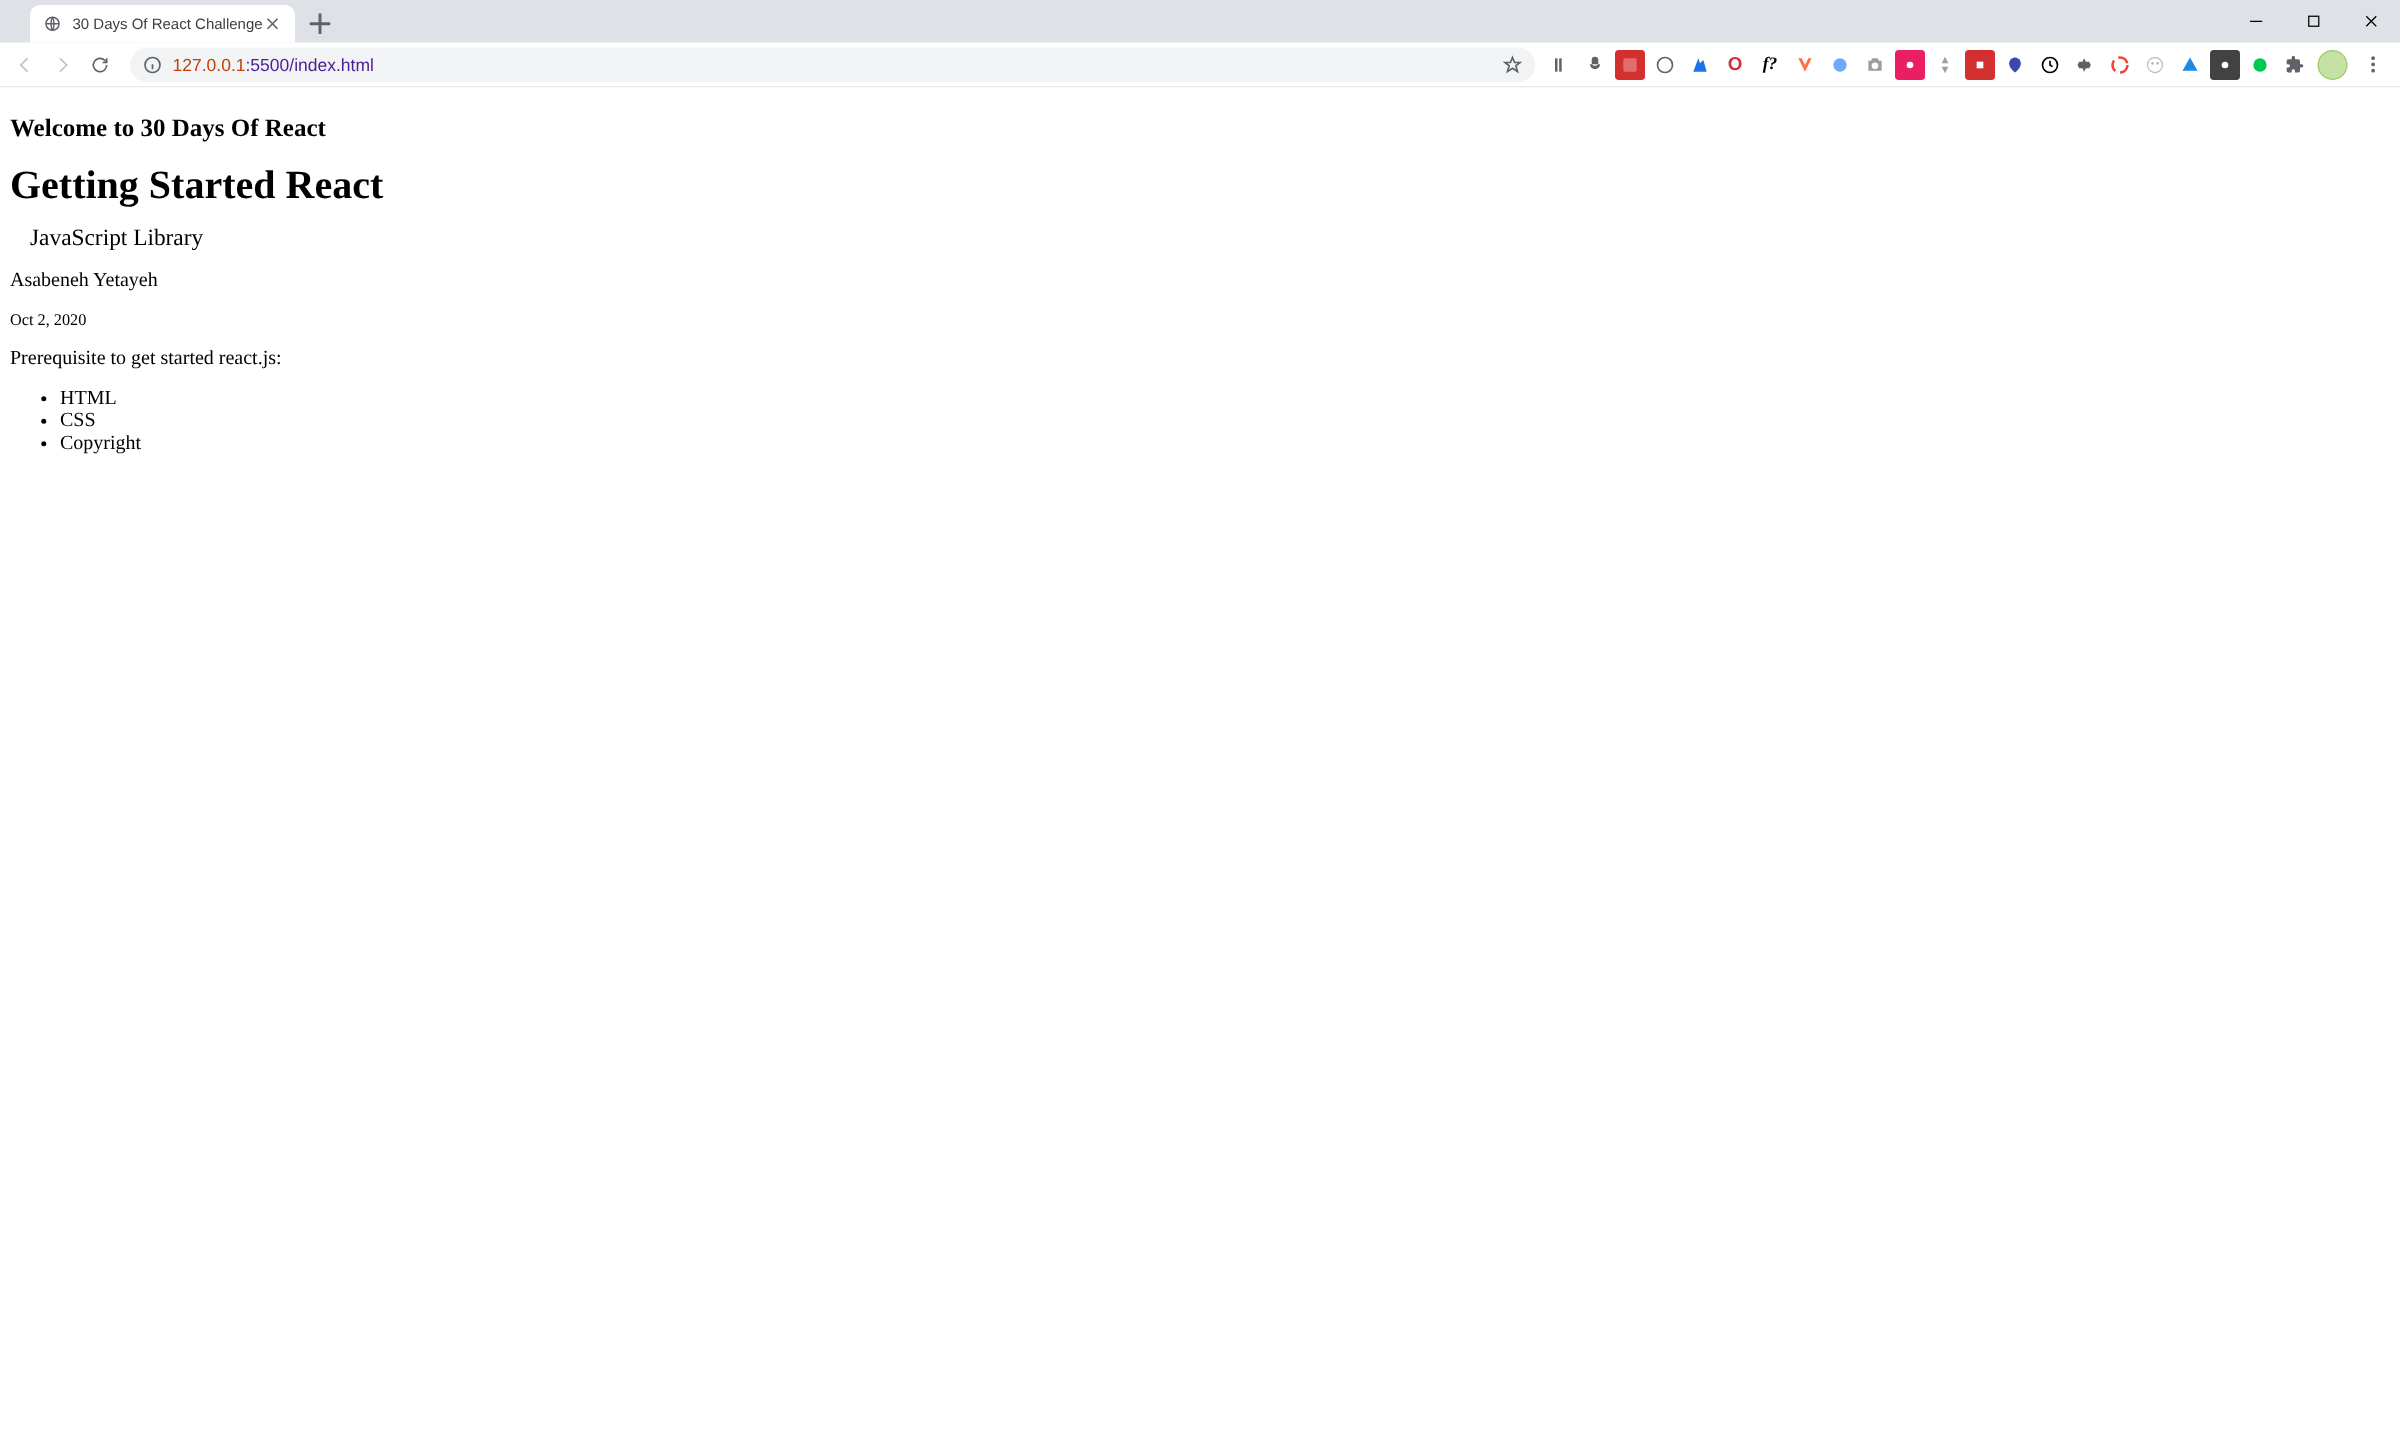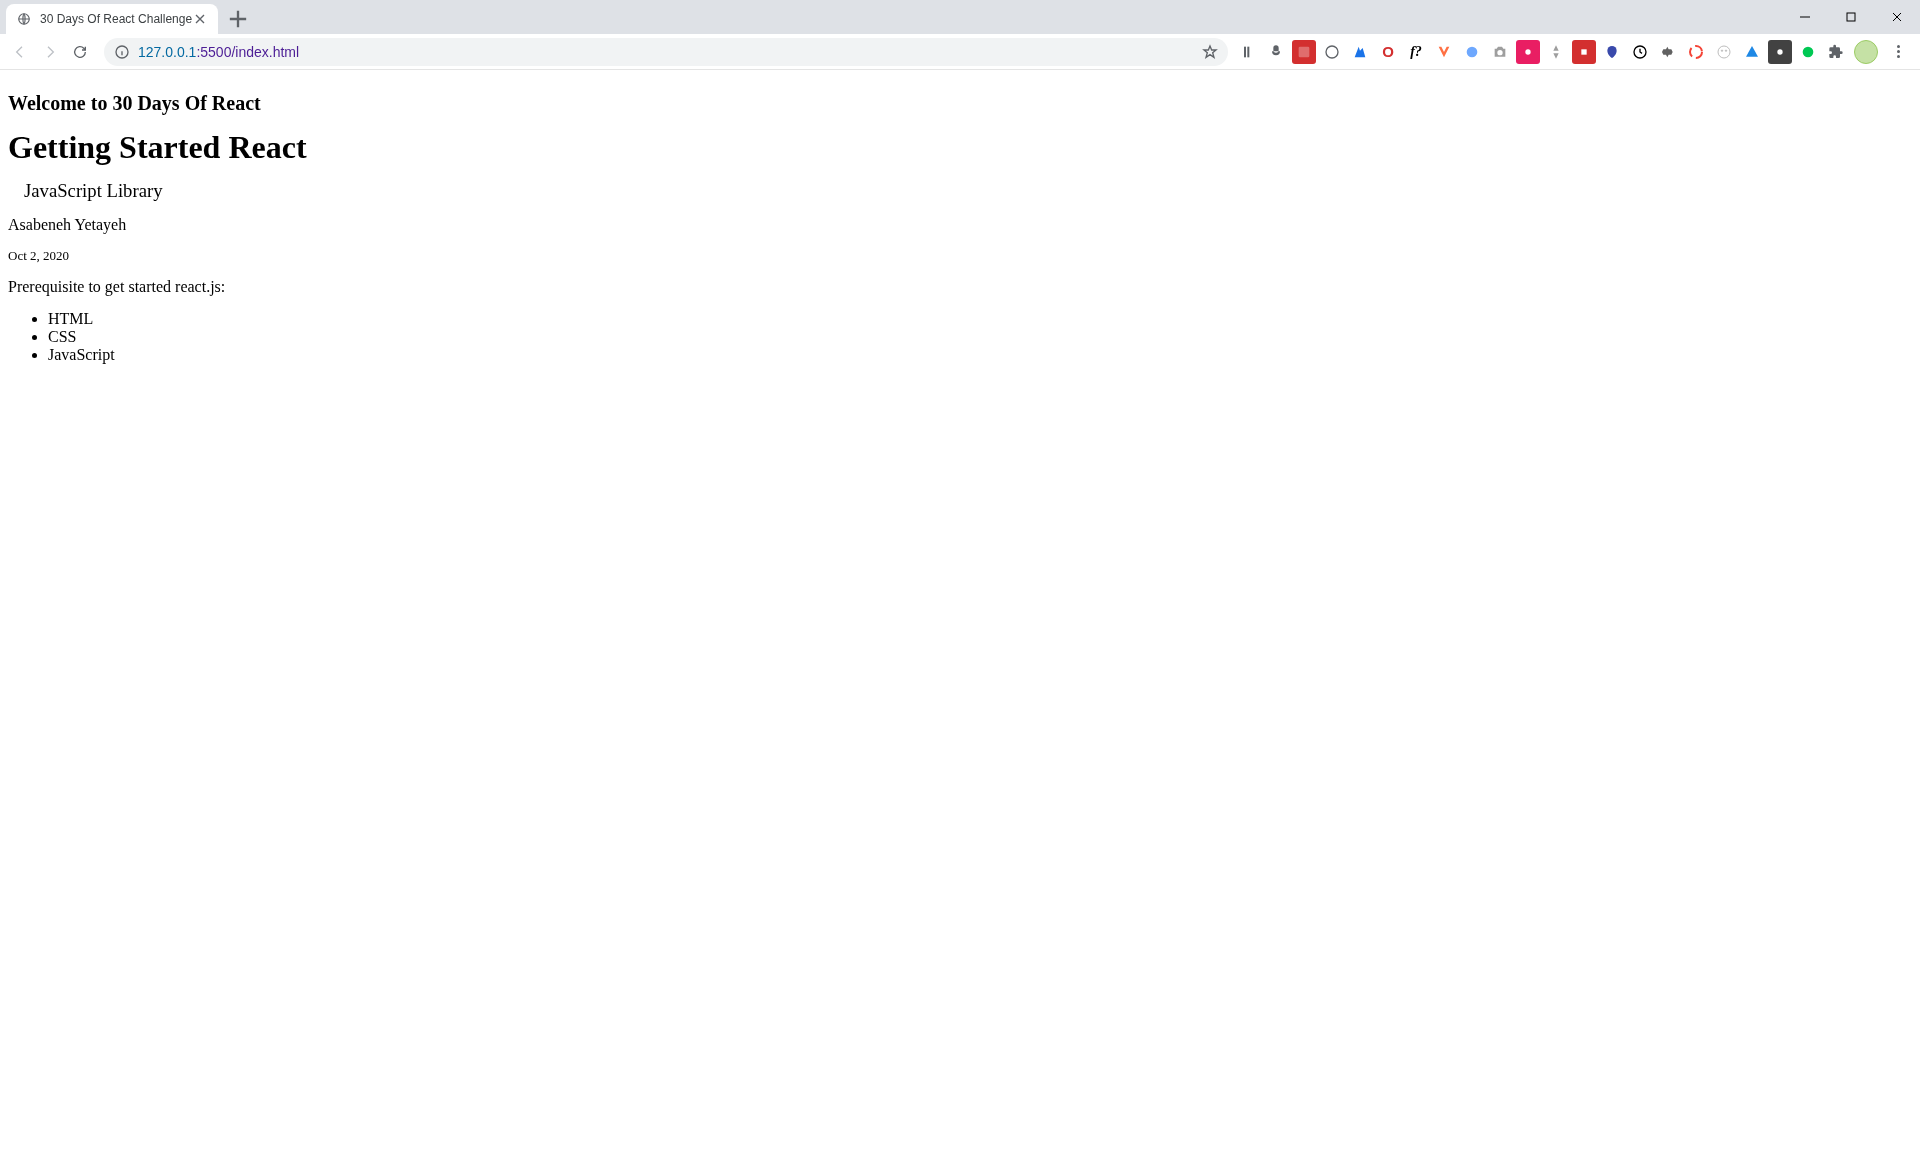--- a/index.html
+++ b/index.html
@@ -11,21 +11,21 @@
     background: #fff;
     overflow: hidden;
   }
 
   
   .tab-strip {
     height: 34px;
     background: #dee1e6;
     display: flex;
     align-items: flex-end;
-    padding-left: 6px;
+    padding-left: 24px;
     position: relative;
   }
   .tab {
     height: 30px;
     background: #fff;
     border-top-left-radius: 8px;
     border-top-right-radius: 8px;
     display: flex;
     align-items: center;
     padding: 0 10px 0 10px;
@@ -98,21 +98,21 @@
     color: #202124;
     font-size: 14px;
     gap: 8px;
   }
   .omnibox .site-info {
     width: 16px; height: 16px;
     display: flex; align-items: center; justify-content: center;
     color: #5f6368;
   }
   .omnibox .url { flex: 1; white-space: nowrap; overflow: hidden; }
-  .omnibox .url .host { color: #0369a1; }
+  .omnibox .url .host { color: #c2410c; }
   .omnibox .url .path { color: #4c1d95; }
   .omnibox .star {
     width: 16px; height: 16px; color: #5f6368;
     display: flex; align-items: center; justify-content: center;
   }
 
   .ext-row {
     display: flex;
     align-items: center;
     gap: 4px;
@@ -356,15 +356,15 @@
 <div class="page">
   <h1>Welcome to 30 Days Of React</h1>
   <h2>Getting Started React</h2>
   <h3>JavaScript Library</h3>
   <p>Asabeneh Yetayeh</p>
   <small>Oct 2, 2020</small>
   <p>Prerequisite to get started react.js:</p>
   <ul>
     <li>HTML</li>
     <li>CSS</li>
-    <li>JavaScript</li>
+    <li>Copyright</li>
   </ul>
 </div>
 
 </body></html>

